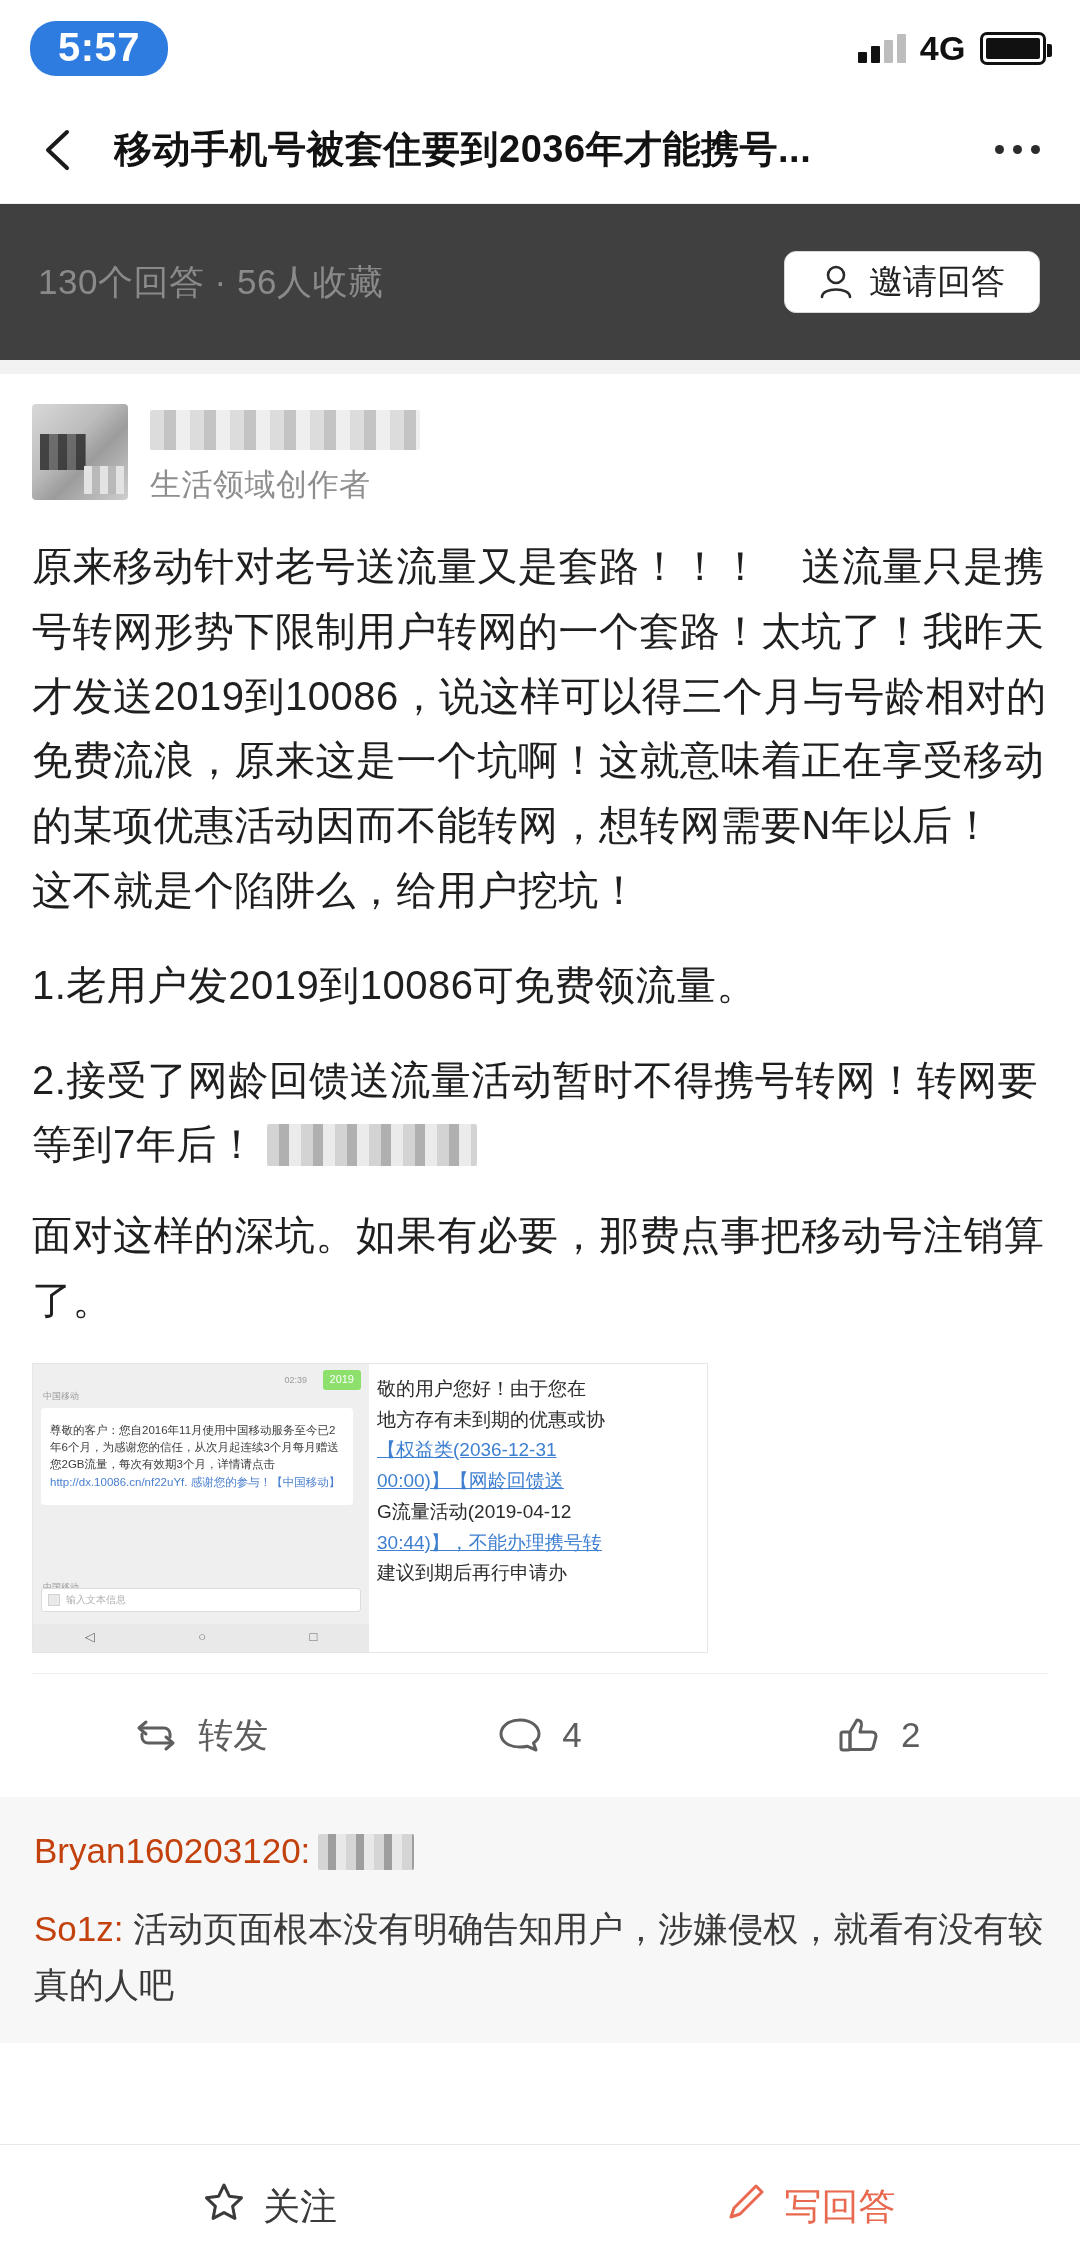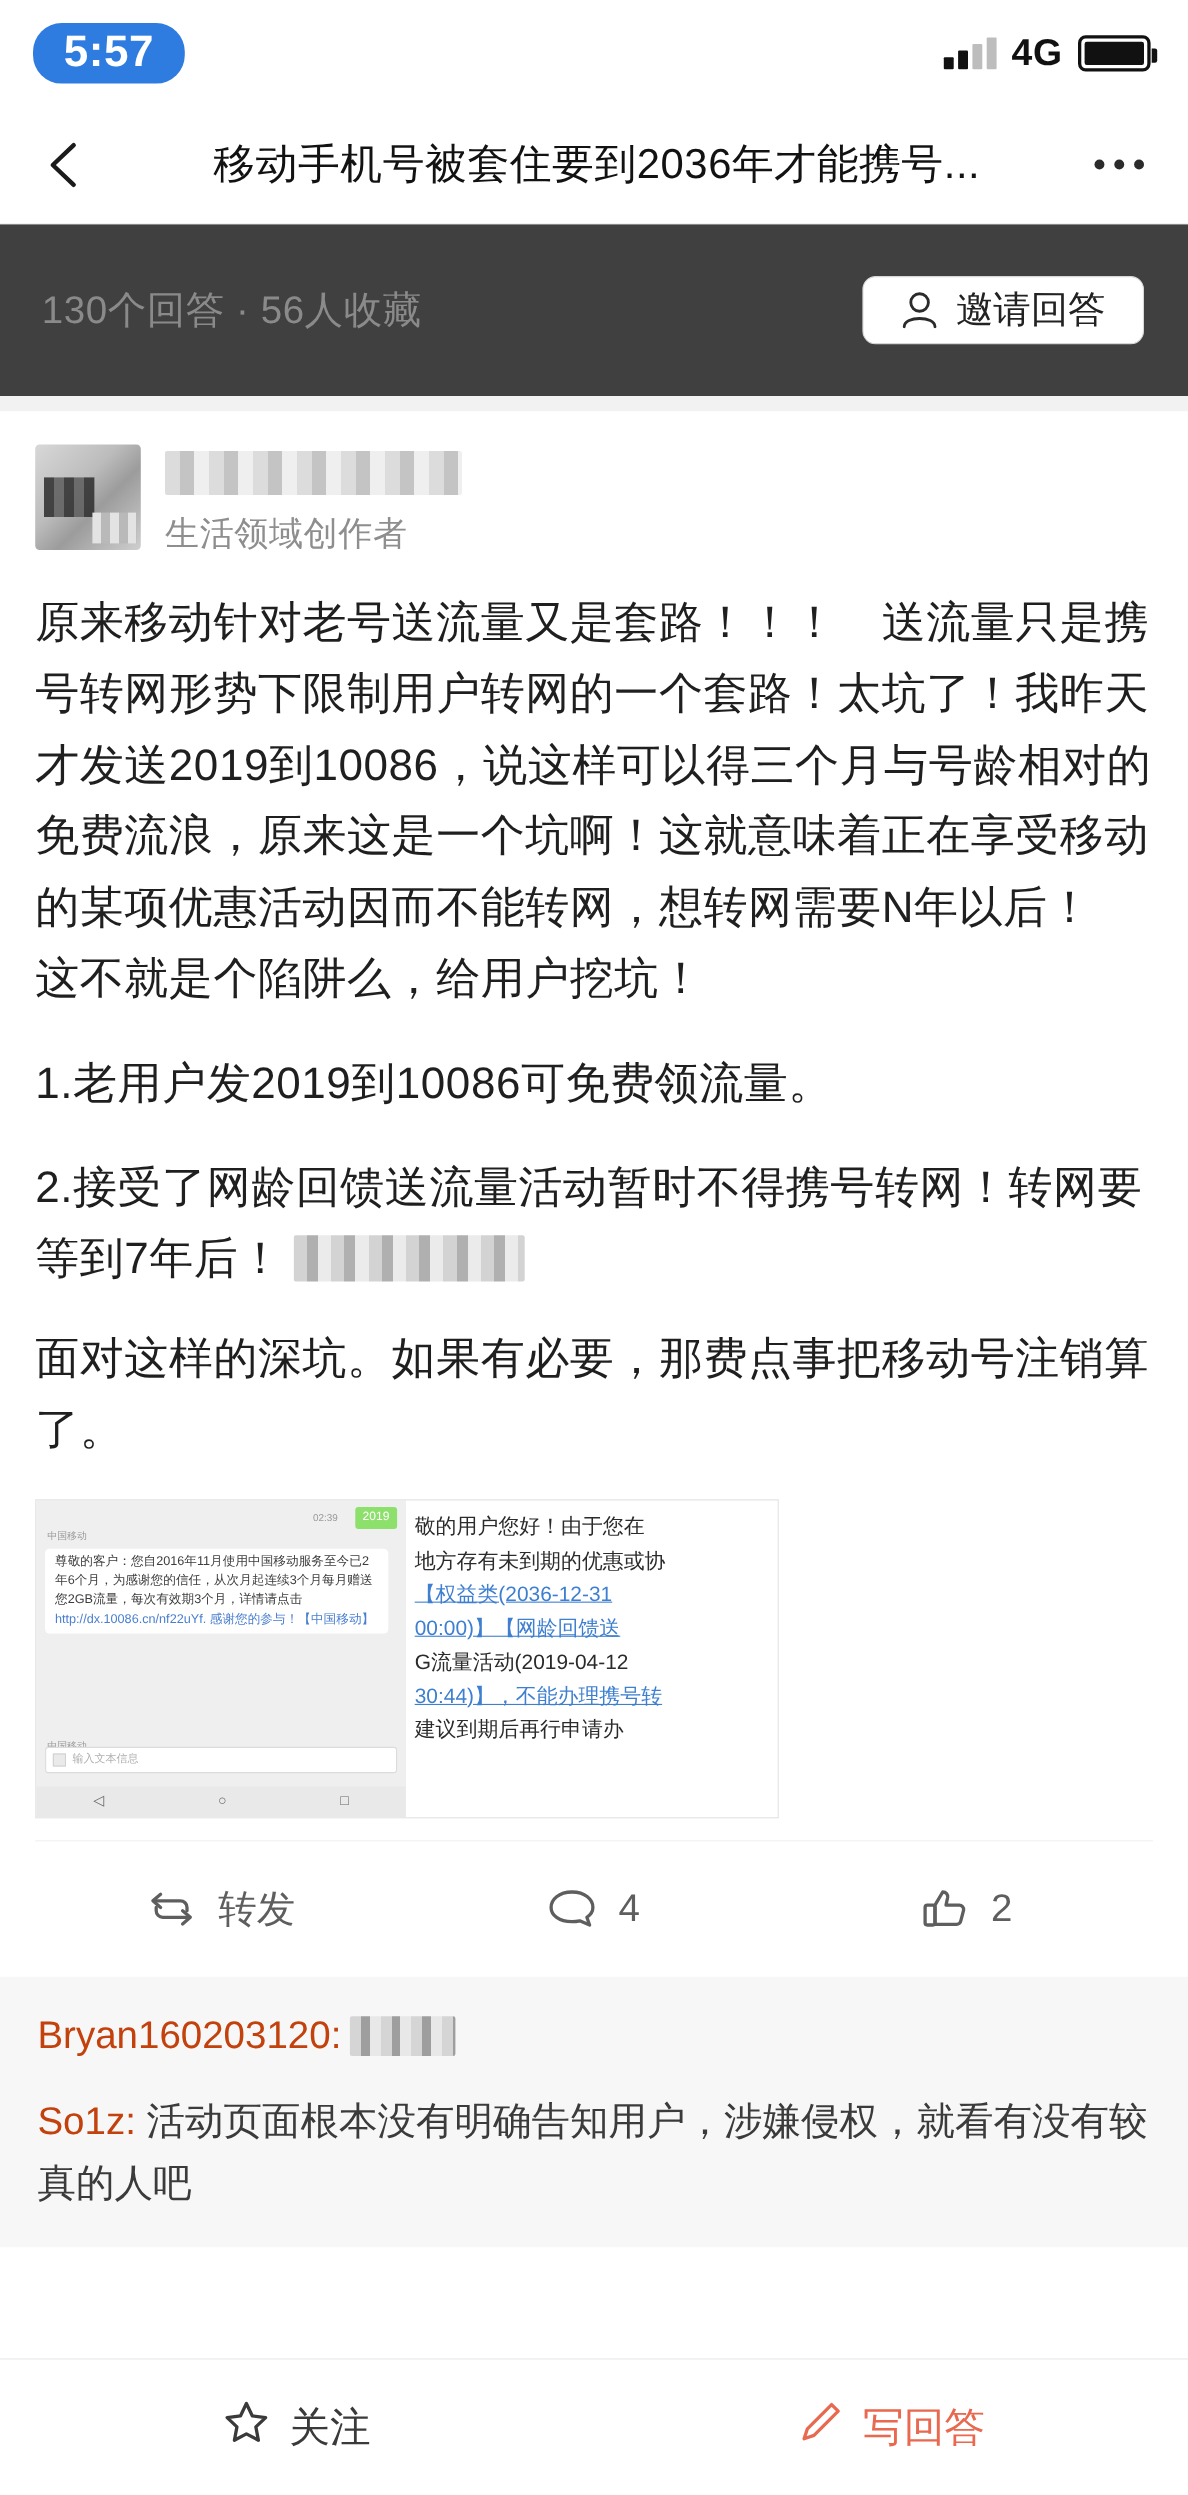--- a/index.html
+++ b/index.html
@@ -54,27 +54,26 @@
     display:flex; align-items:center;
     padding:0 36px;
     background:#ffffff;
     border-bottom:1px solid #ededed;
   }
   .back-icon { width:46px; height:46px; flex:none; }
   .nav-title {
     flex:1;
     margin:0 20px 0 32px;
     font-size:38px;
-    font-weight:400;
+    font-weight:700;
     color:#121212;
     white-space:nowrap;
     overflow:hidden;
     text-overflow:ellipsis;
     letter-spacing:0.5px;
-    text-align:center;
   }
   .more-dots { display:flex; gap:9px; align-items:center; padding:10px 4px; flex:none; }
   .more-dots span { width:9px; height:9px; border-radius:50%; background:#2b2b2b; }
 
   
   .meta-bar {
     height:156px;
     display:flex; align-items:center; justify-content:space-between;
     padding:0 40px 0 38px;
     background:#404040;
@@ -154,21 +153,21 @@
     font-size:11px; color:#4a4a4a; line-height:1.45;
   }
   .shot-bubble-top {
     position:absolute; right:8px; top:6px;
     background:#8ce06b; color:#fff; font-size:11px; padding:2px 7px; border-radius:3px;
   }
   .shot-time { position:absolute; right:62px; top:10px; font-size:9px; color:#9a9a9a; }
   .shot-sender { position:absolute; left:10px; top:26px; font-size:9px; color:#9a9a9a; }
   .shot-msg {
     position:absolute; left:8px; top:44px; width:312px;
-    background:#ffffff; border-radius:4px; padding:4px 9px;
+    background:#ffffff; border-radius:4px; padding:14px 9px;
     font-size:11.5px; line-height:1.5; color:#3d3d3d;
   }
   .shot-msg a { color:#4a7fd0; text-decoration:none; }
   .shot-label2 { position:absolute; left:10px; bottom:58px; font-size:9px; color:#9a9a9a; }
   .shot-input {
     position:absolute; left:8px; right:8px; bottom:40px; height:24px;
     background:#fff; border:1px solid #dcdcdc; border-radius:3px;
     display:flex; align-items:center; gap:6px; padding:0 6px;
     font-size:10px; color:#b0b0b0;
   }

